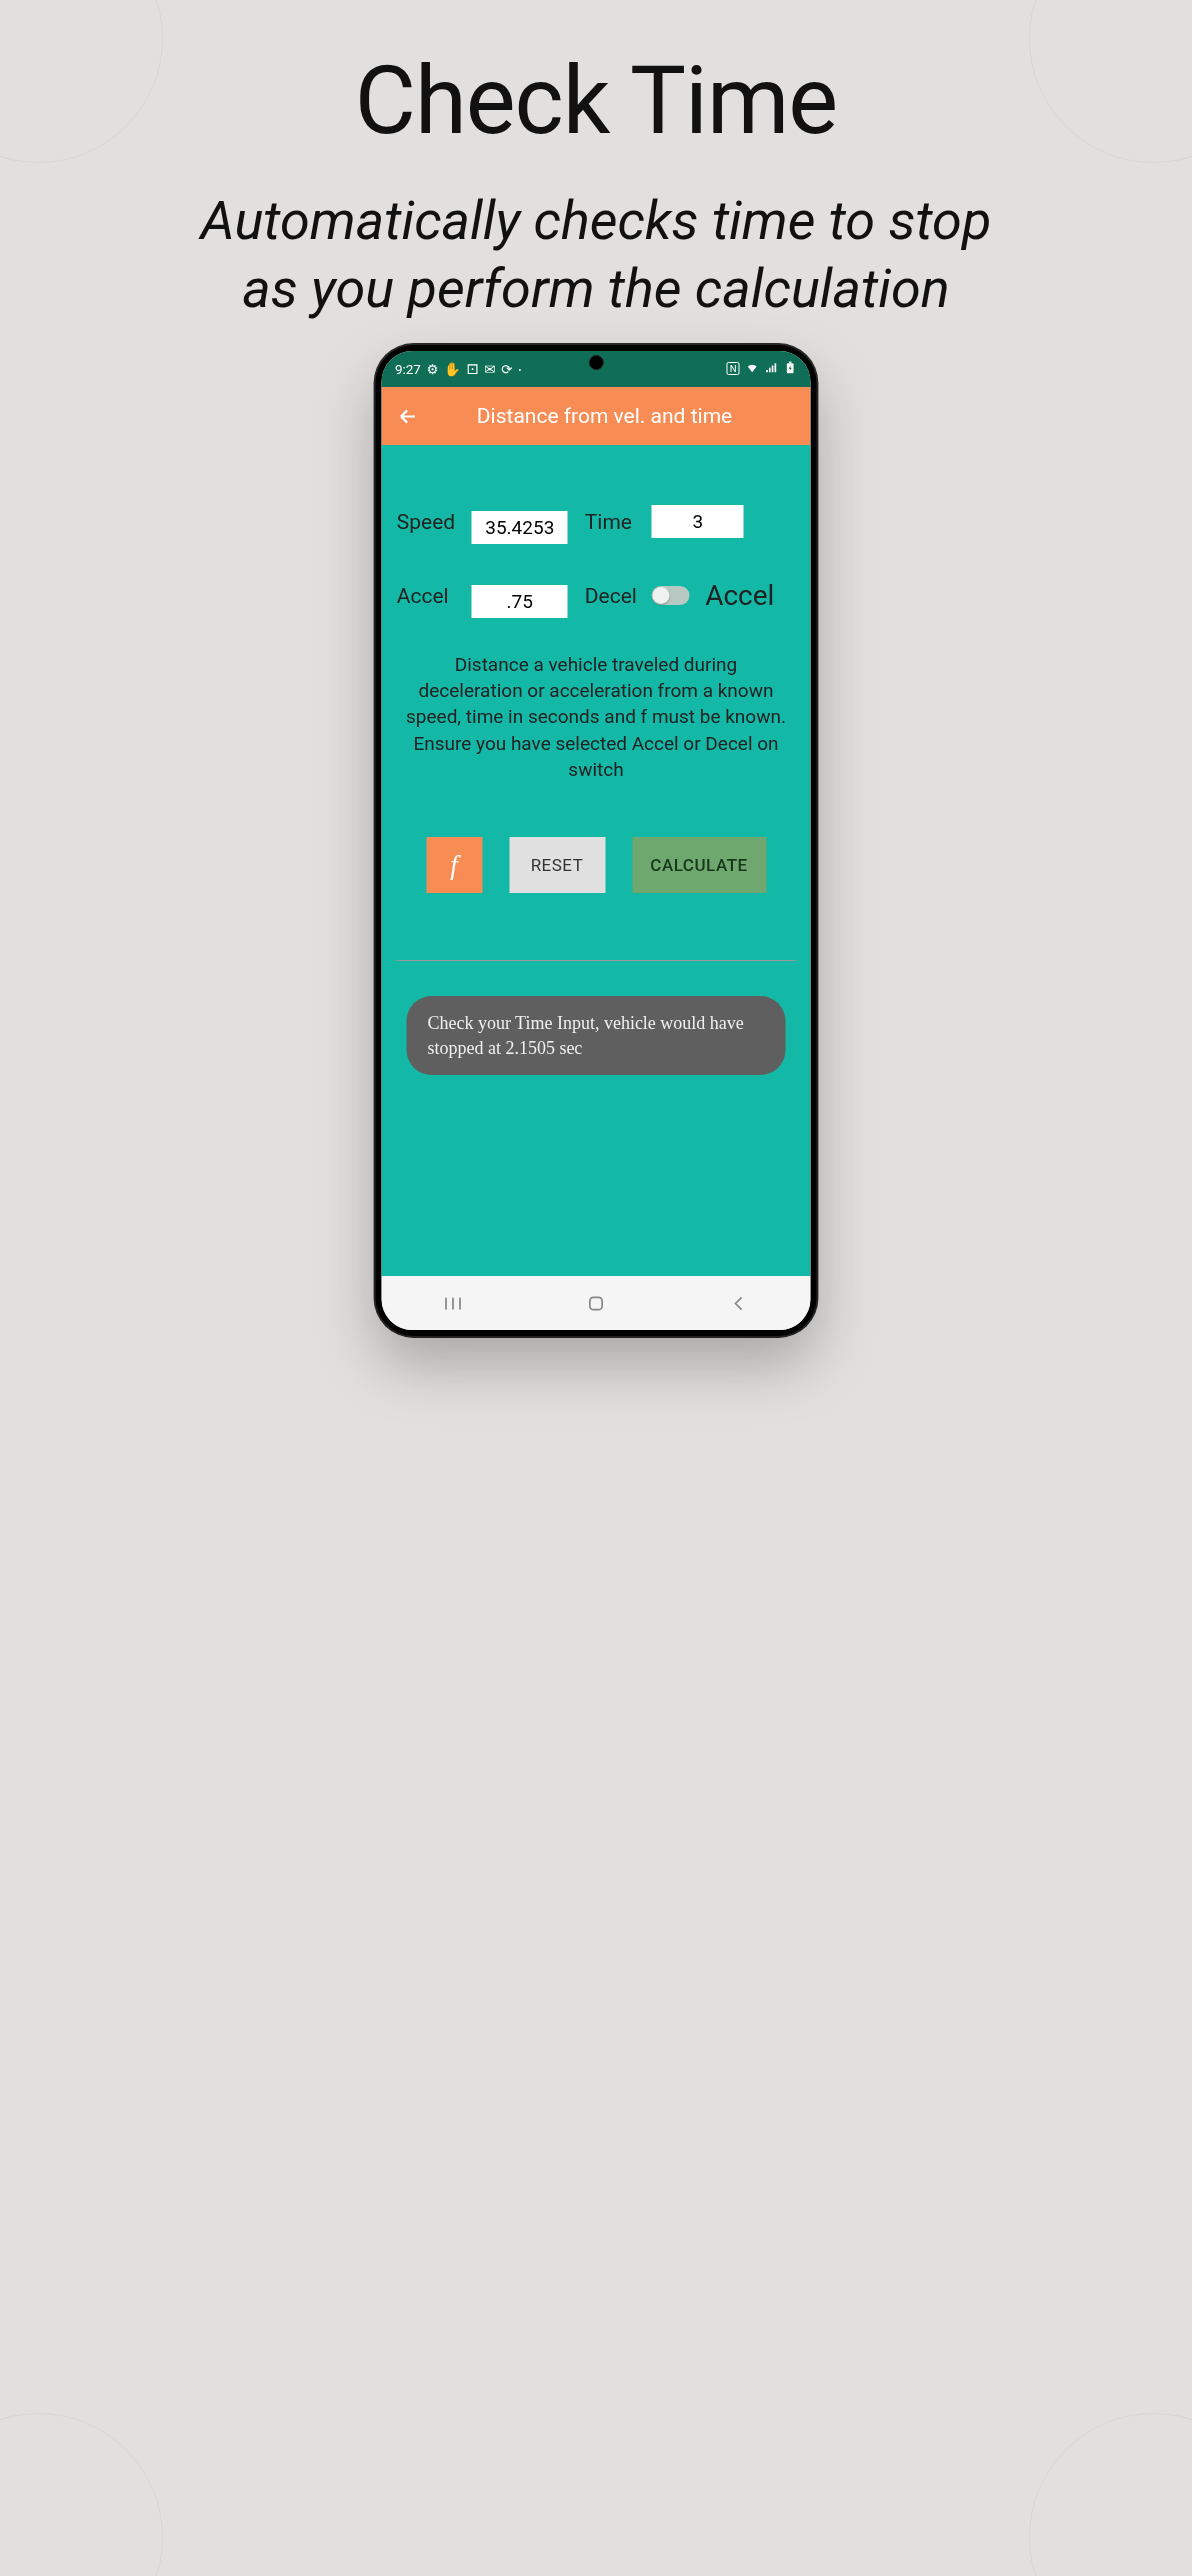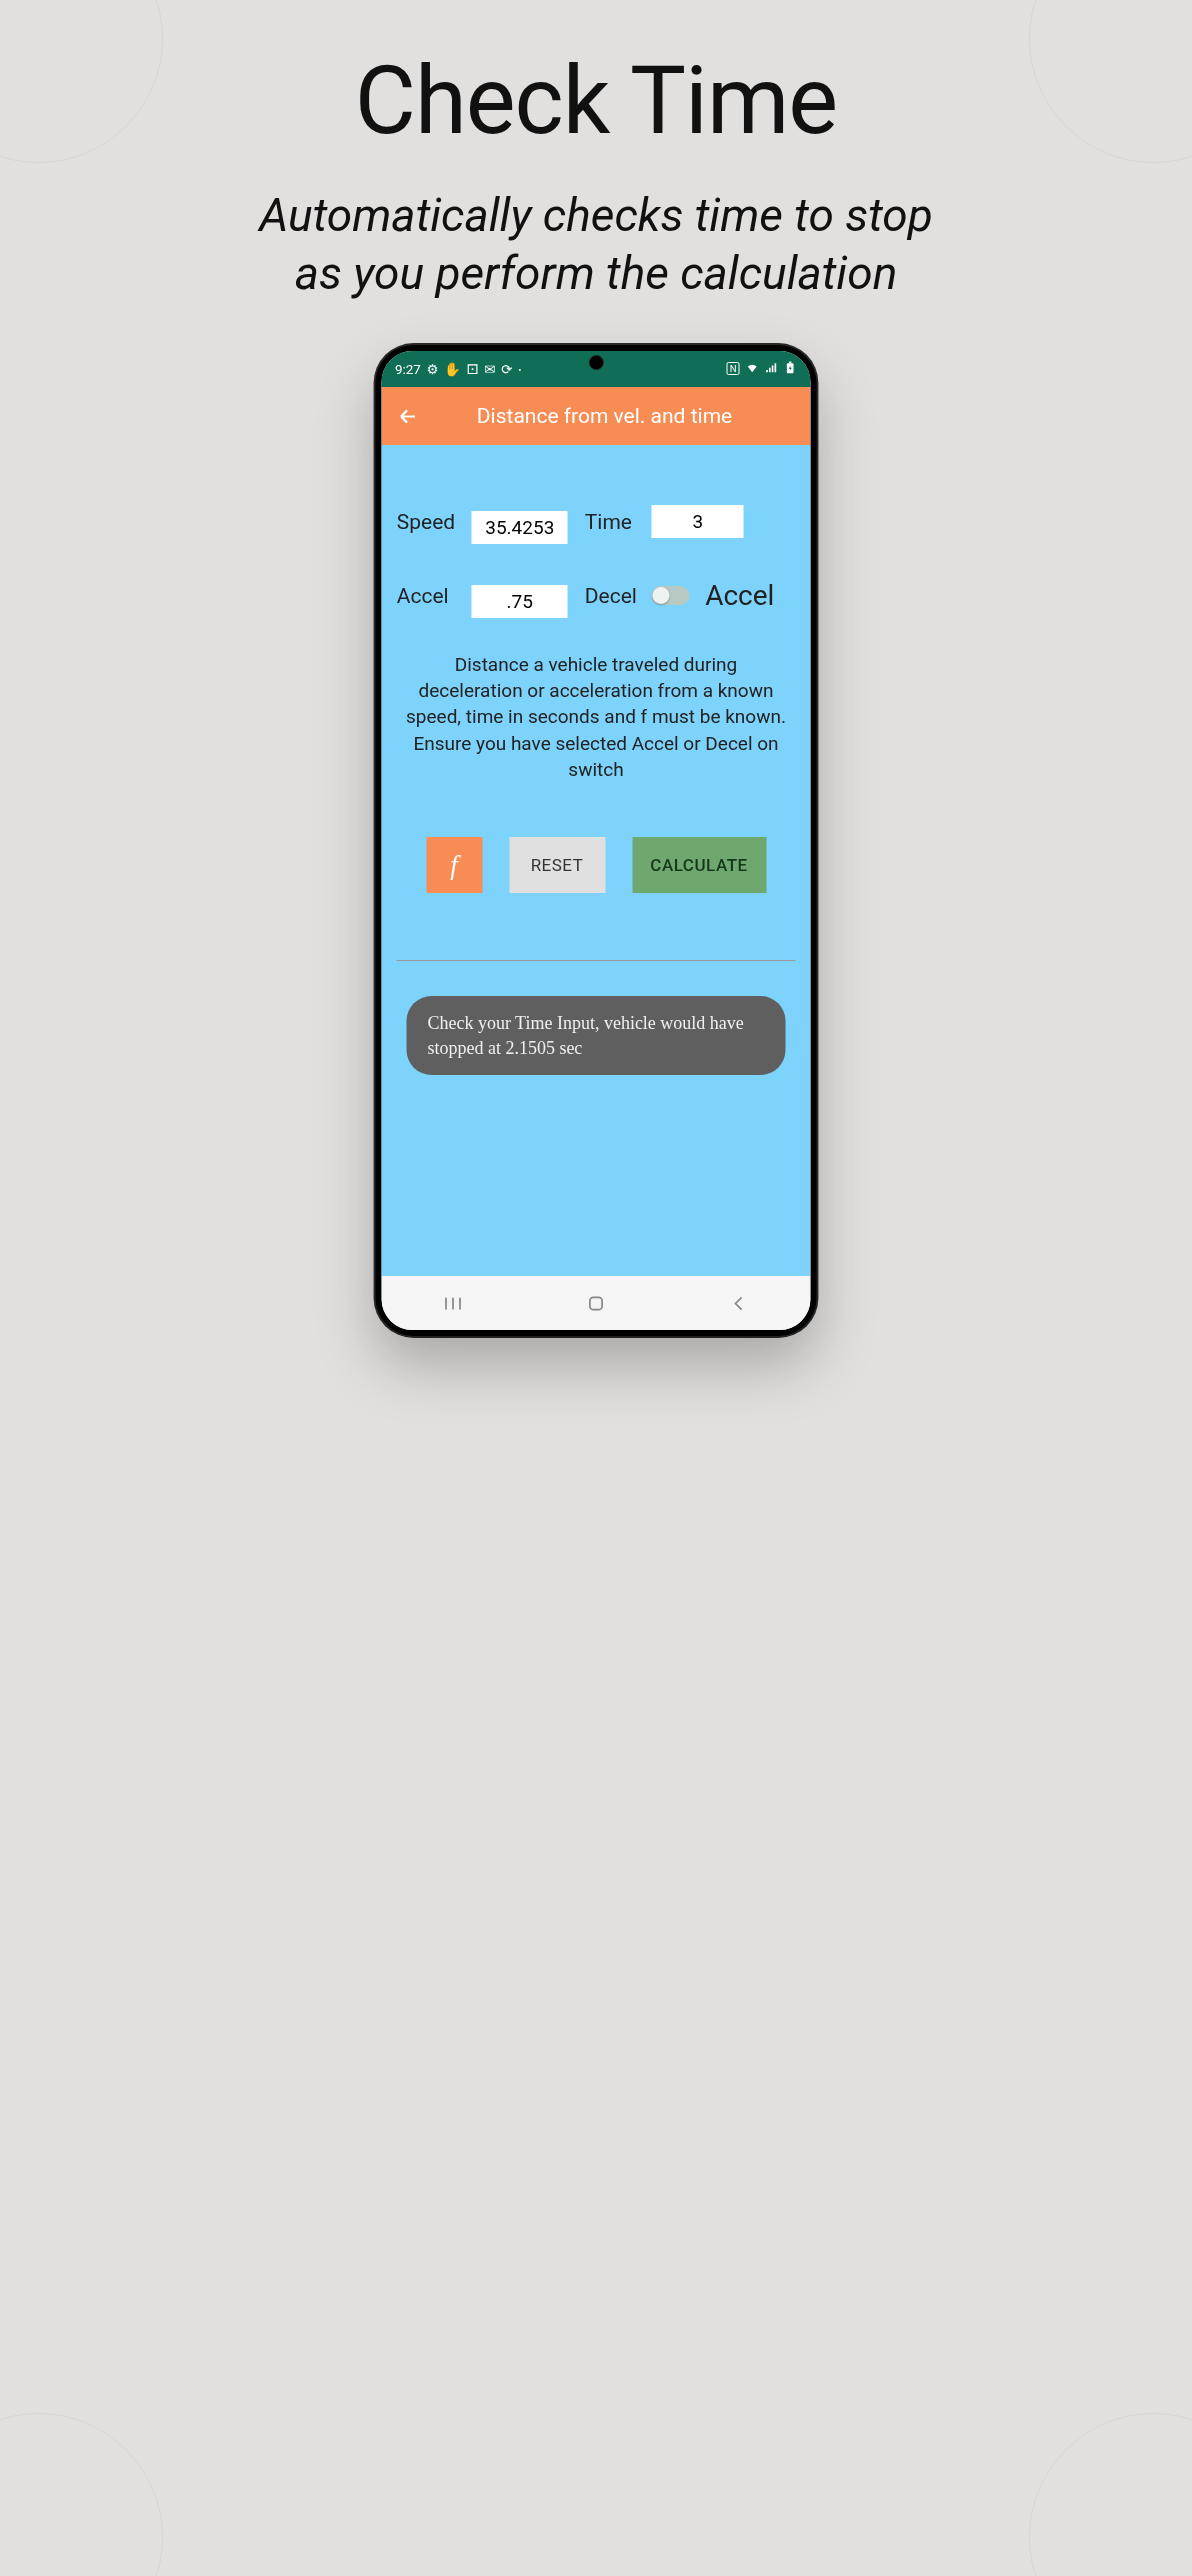--- a/index.html
+++ b/index.html
@@ -26,21 +26,21 @@
   .promo-title {
     text-align: center;
     font-size: 94px;
     font-weight: 400;
     color: #111;
     margin-top: 46px;
     letter-spacing: -1px;
   }
   .promo-sub {
     text-align: center;
-    font-size: 46px;
+    font-size: 54px;
     font-style: italic;
     color: #111;
     margin-top: 31px;
     line-height: 1.25;
   }
 
   .phone {
     position: absolute;
     left: 50%;
     top: 345px;
@@ -97,21 +97,21 @@
   .back-btn svg { width: 21px; height: 21px; stroke: #fff; stroke-width: 2.5; fill: none; }
   .app-title {
     flex: 1; text-align: center;
     font-size: 21px;
     font-weight: 400;
     margin-left: -29px;
   }
 
   .content {
     flex: 1;
-    background: #7dd3fc;
+    background: #14b8a6;
     padding: 19px 15.3px 0 15.3px;
     position: relative;
     color: #222;
   }
 
   .row {
     display: flex; align-items: center;
     margin-top: 29px;
   }
   .row.first { margin-top: 35px; }

